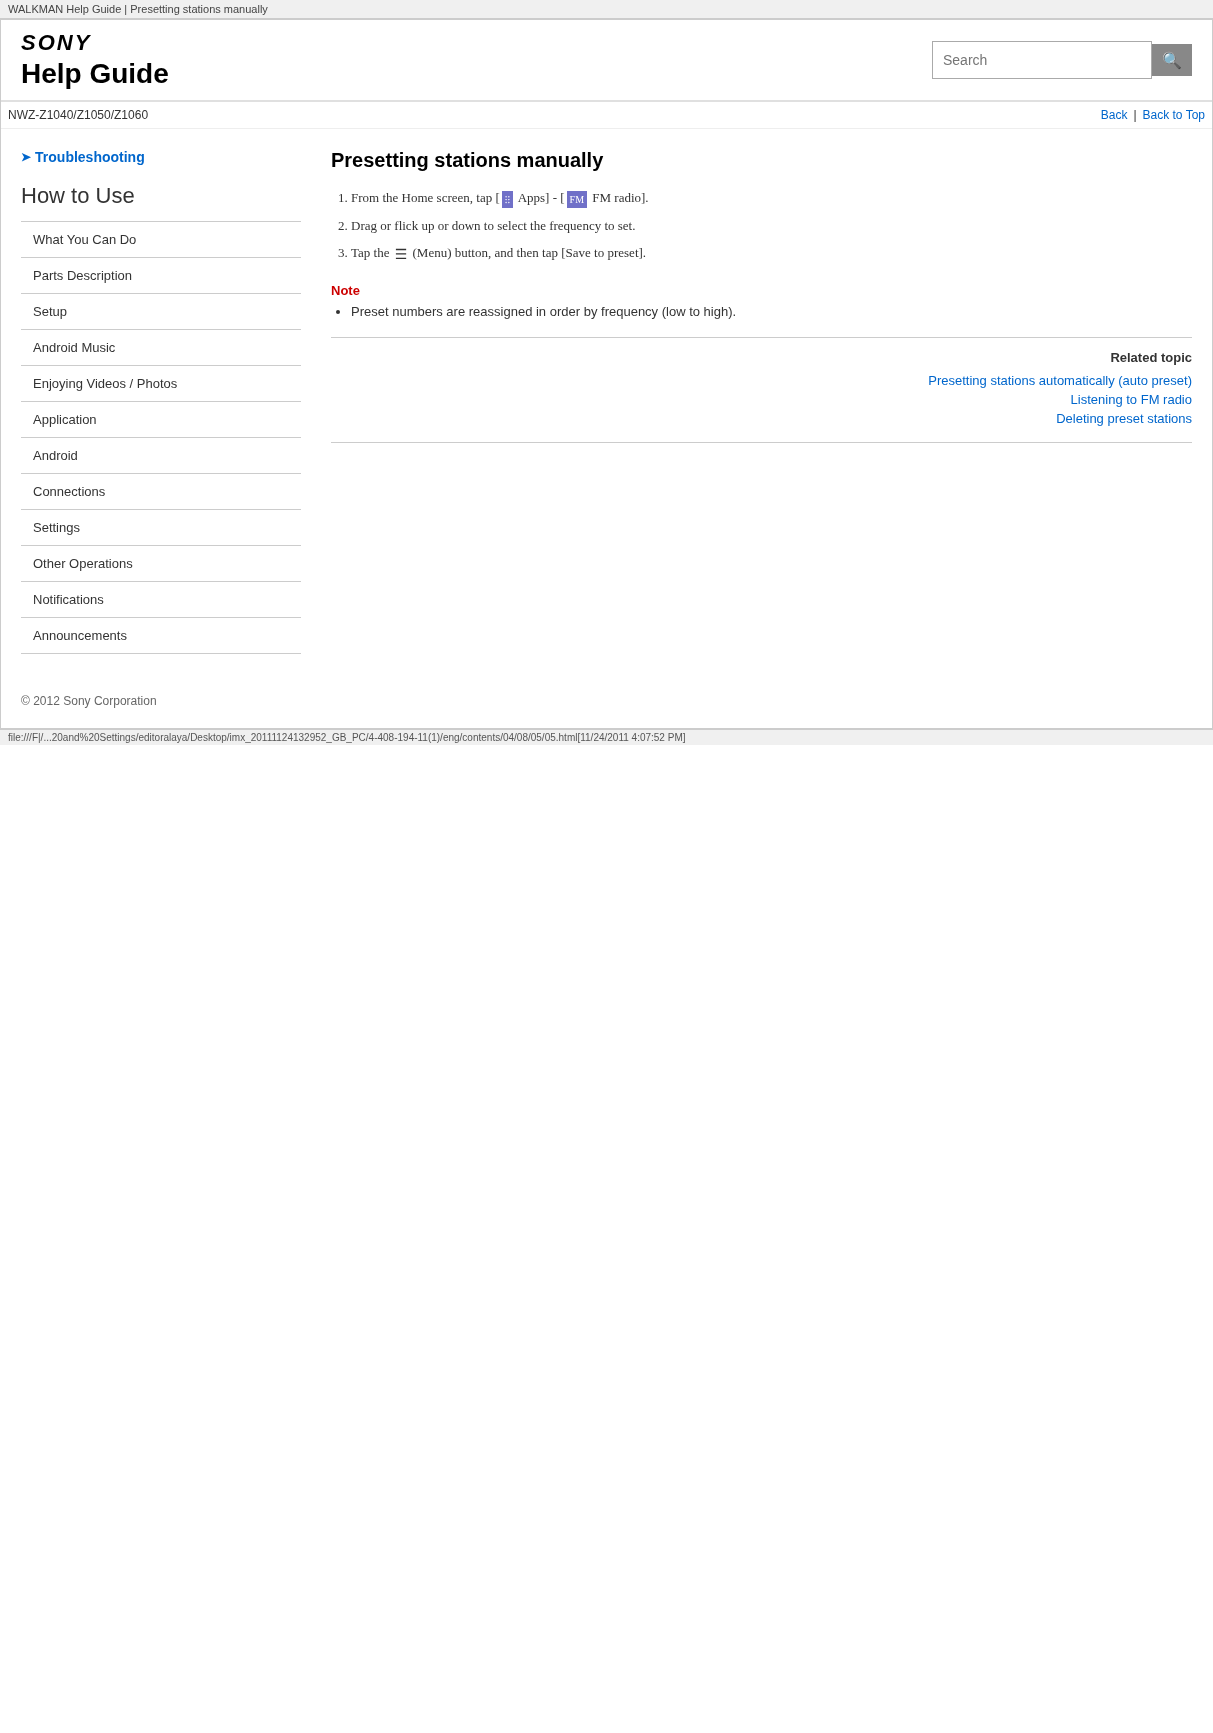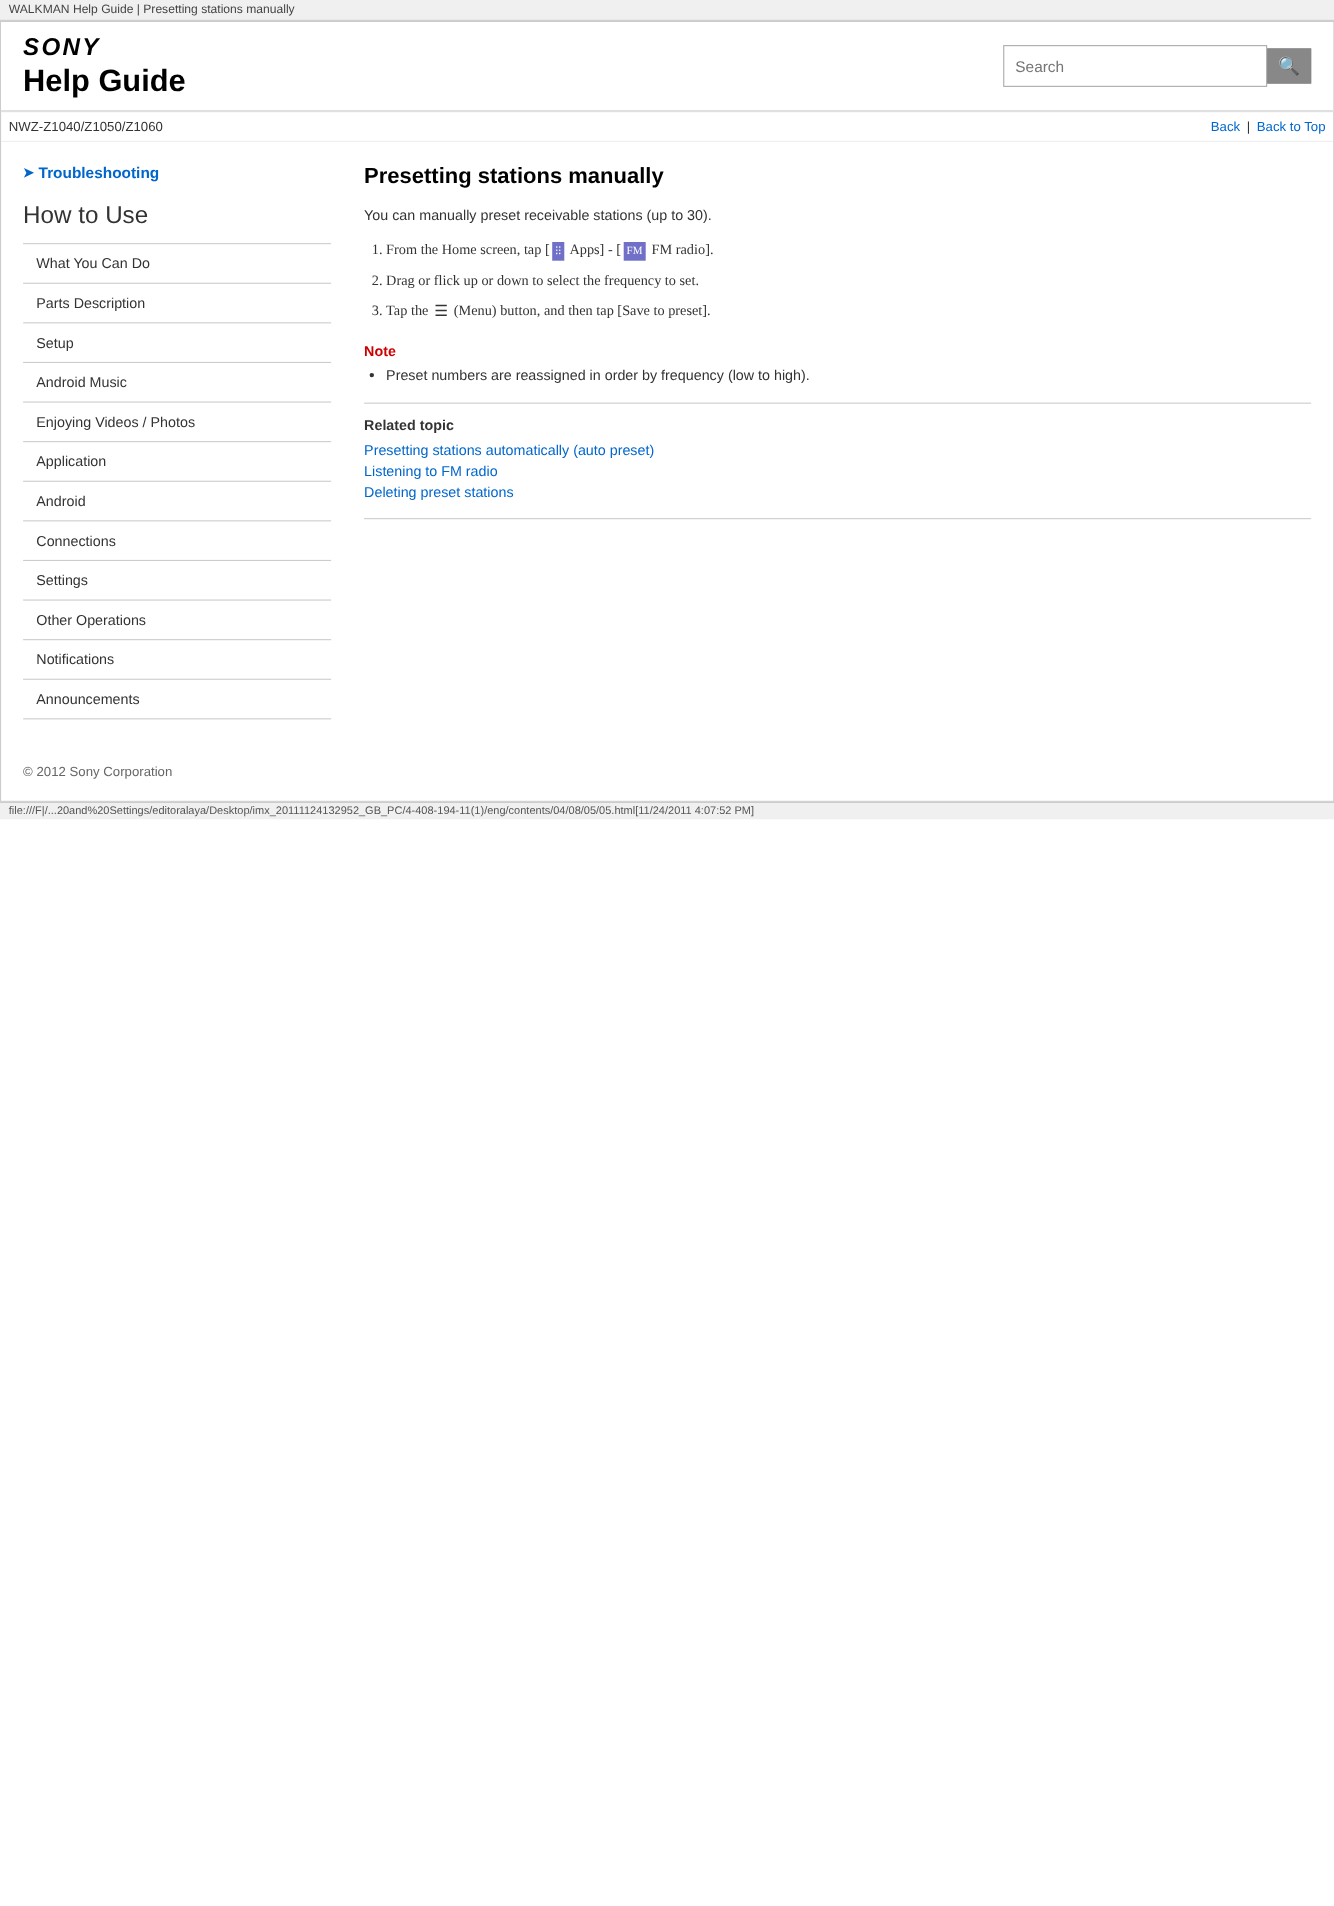--- a/index.html
+++ b/index.html
@@ -46,21 +46,21 @@
     }
     #search-area {
       display: flex;
       align-items: center;
       gap: 0;
     }
     #search-input {
       border: 1px solid #aaa;
       padding: 10px 10px;
       font-size: 14px;
-      width: 240px;
+      width: 220px;
       color: #999;
       outline: none;
     }
     #search-button {
       background: #888;
       border: 1px solid #888;
       width: 40px;
       height: 32px;
       cursor: pointer;
       display: flex;
@@ -189,20 +189,21 @@
     }
     #note-list li {
       font-size: 13px;
       color: #333;
       list-style-type: disc;
     }
     #related-topic-section {
       border-top: 1px solid #ccc;
       padding-top: 12px;
       margin-top: 4px;
+      text-align: right;
     }
     #related-topic-heading {
       font-size: 13px;
       font-weight: bold;
       color: #333;
       margin-bottom: 8px;
     }
     .related-link {
       display: block;
       font-size: 13px;
@@ -304,21 +305,20 @@
         <span>Notifications</span>
       </div>
       <div class="sidebar-item">
         <span>Announcements</span>
       </div>
     </div>
 
     <div id="content-area">
       <h1 id="page-title">Presetting stations manually</h1>
 
-      <p id="intro-text">You can manually preset receivable stations (up to 30).</p>
 
       <ol id="steps-list">
         <li>
           From the Home screen, tap [<span class="apps-icon">⁝⁝</span> Apps] - [<span class="fm-icon">FM</span> FM radio].
         </li>
         <li>
           <span>Drag or flick up or down to select the frequency to set.</span>
         </li>
         <li>
           Tap the <span class="menu-icon">☰</span> (Menu) button, and then tap [Save to preset].

